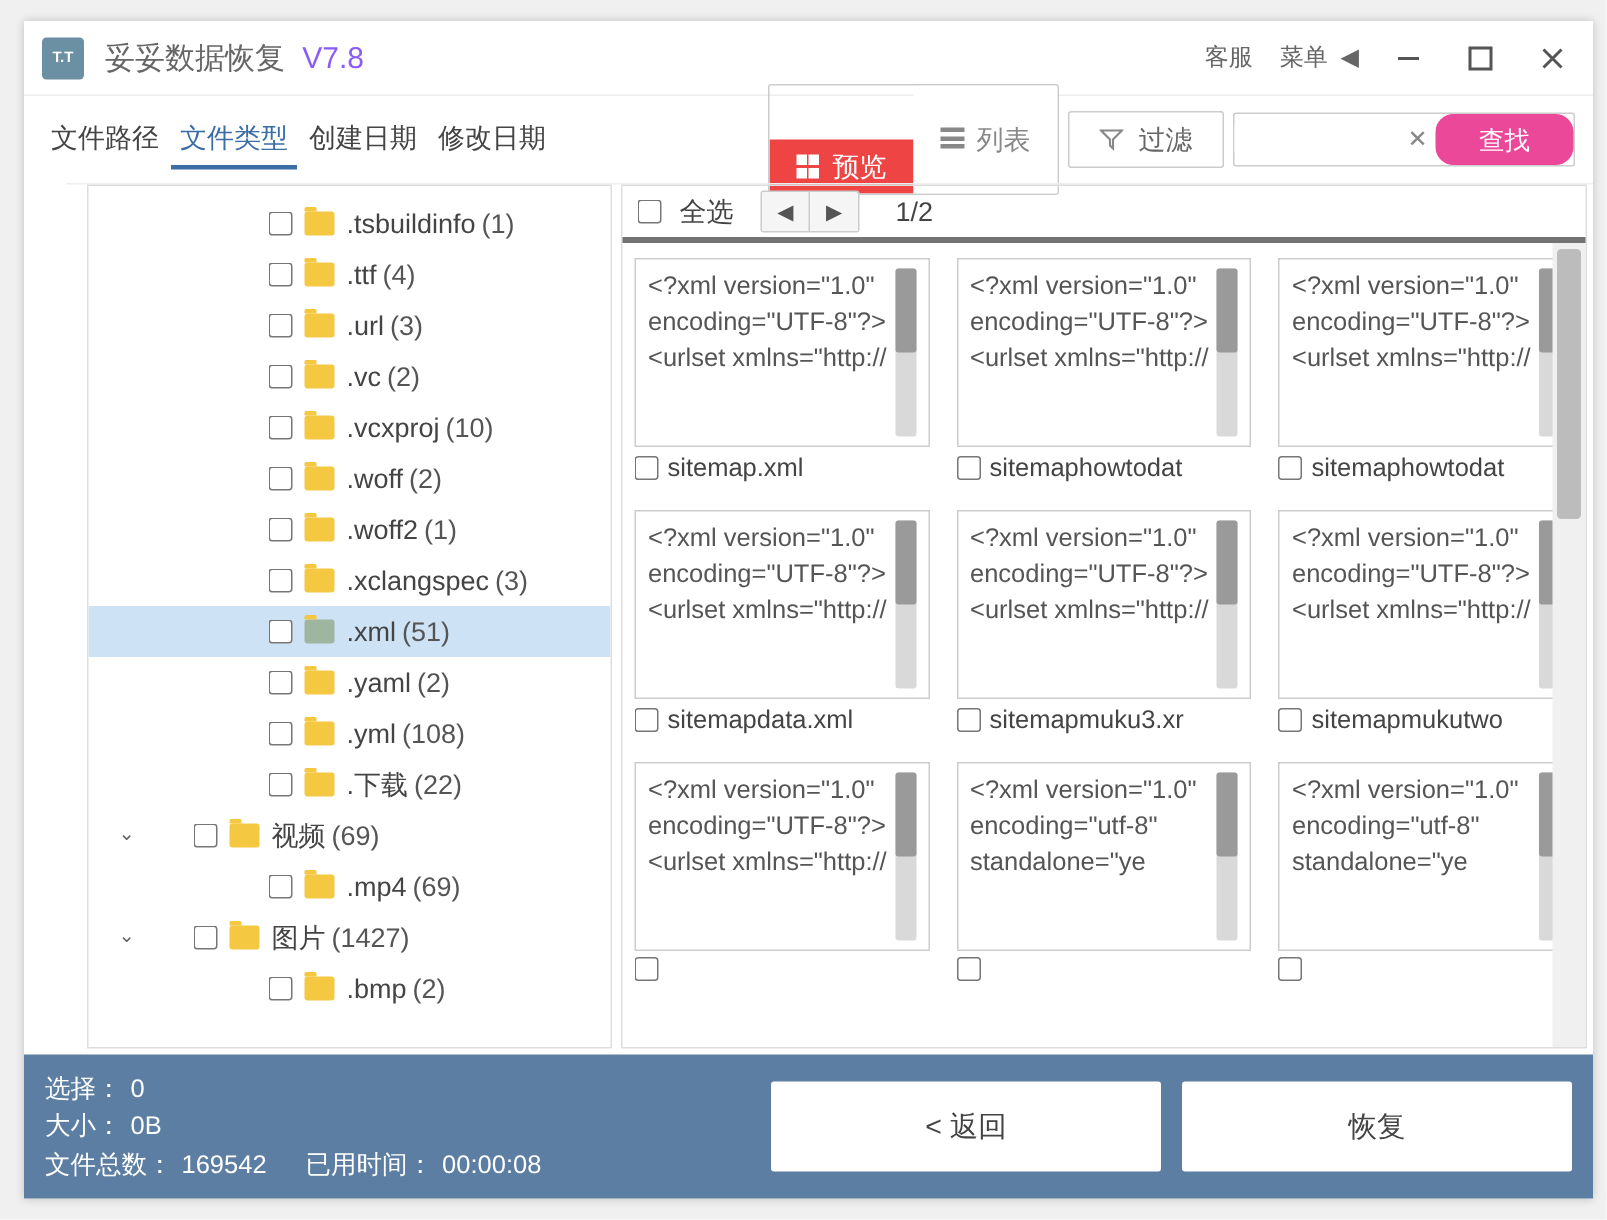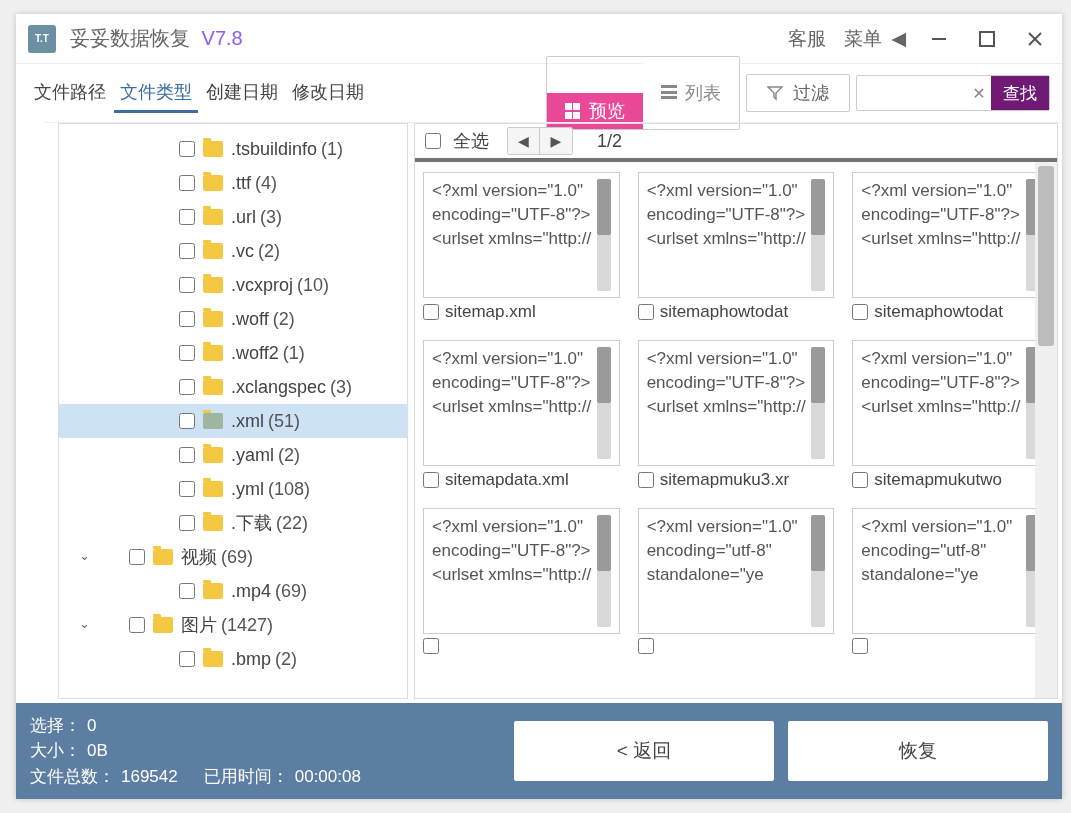--- a/index.html
+++ b/index.html
@@ -3,40 +3,40 @@
 <meta charset="utf-8">
 <style>
   * { box-sizing: border-box; margin: 0; padding: 0; font-family: "Microsoft YaHei", sans-serif; }
   body { background: #f0f0f0; width: 1071px; height: 813px; overflow: hidden; position: relative; }
   .window { position: absolute; top: 14px; left: 16px; width: 1046px; height: 785px; background: #fff; box-shadow: 0 0 6px rgba(0,0,0,0.2); display: flex; flex-direction: column; }
   .titlebar { height: 50px; display: flex; align-items: center; padding: 0 12px; border-bottom: 1px solid #eee; }
   .titlebar .logo { width: 28px; height: 28px; background: #6b8fa3; border-radius: 3px; display: flex; align-items: center; justify-content: center; color: #fff; font-size: 10px; font-weight: bold; margin-right: 14px; }
   .titlebar .title { font-size: 20px; color: #666; flex: 1; }
   .titlebar .version { color: #8b5cf6; margin-left: 6px; }
   .titlebar .right { display: flex; align-items: center; gap: 18px; }
-  .titlebar .right span.link { font-size: 19px; color: #666; cursor: pointer; }
+  .titlebar .right span.link { font-size: 16px; color: #666; cursor: pointer; }
   .titlebar .right svg { cursor: pointer; }
   .win-btn { width: 30px; height: 30px; display: flex; align-items: center; justify-content: center; cursor: pointer; }
 
   .toolbar { height: 58px; display: flex; align-items: center; padding: 0 12px; gap: 6px; }
   .tabs { display: flex; gap: 2px; }
   .tab { font-size: 18px; color: #444; padding: 6px 6px; cursor: pointer; border-bottom: 2px solid transparent; }
   .tab.active { color: #3a6ea5; border-bottom: 3px solid #3a6ea5; font-weight: 500; }
   .spacer { flex: 1; }
   .seg { display: flex; border: 1px solid #ccc; border-radius: 2px; overflow: hidden; }
   .seg-btn { padding: 6px 18px; font-size: 18px; color: #888; background: #fff; cursor: pointer; display: flex; align-items: center; gap: 8px; }
-  .seg-btn.active { background: #ec4899; color: #fff; margin-top: 36px; }
+  .seg-btn.active { background: #ef4444; color: #fff; margin-top: 36px; }
   .seg-btn .ic { width: 16px; height: 16px; display: inline-flex; flex-wrap: wrap; gap: 1px; }
   .seg-btn .ic span { width: 7px; height: 7px; background: currentColor; }
   .seg-btn .ic.list span { width: 16px; height: 3px; }
   .filter-btn { border: 1px solid #ccc; border-radius: 2px; padding: 6px 20px; font-size: 18px; color: #666; display: flex; align-items: center; gap: 10px; cursor: pointer; }
   .search-box { border: 1px solid #ccc; border-radius: 2px; display: flex; align-items: center; height: 36px; }
   .search-box input { border: none; outline: none; width: 110px; padding: 0 8px; font-size: 16px; }
   .search-box .clear { width: 24px; text-align: center; color: #888; cursor: pointer; font-size: 16px; }
-  .search-box .go { background: #701a75; color: #fff; padding: 0 12px; height: 100%; display: flex; align-items: center; font-size: 17px; cursor: pointer; }
+  .search-box .go { background: #ec4899; color: #fff; padding: 0 29px; height: 100%; display: flex; align-items: center; font-size: 17px; cursor: pointer; border-radius: 12px; }
 
   .content { flex: 1; display: flex; border-top: 1px solid #eee; min-height: 0; margin-left: 28px; }
   .tree { width: 350px; border: 1px solid #ddd; margin: 0 4px 4px 14px; overflow-y: auto; padding: 8px 0; }
   .tree-row { display: flex; align-items: center; height: 34px; font-size: 18px; color: #444; padding-left: 120px; cursor: pointer; white-space: nowrap; }
   .tree-row.l0 { padding-left: 70px; }
   .tree-row.selected { background: #cde3f5; }
   .tree-row .chev { position: absolute; margin-left: -50px; font-size: 13px; color: #666; }
   .tree-row input[type=checkbox] { width: 16px; height: 16px; margin-right: 8px; }
   .folder-ic { width: 20px; height: 16px; background: #f5c842; border-radius: 2px; margin-right: 8px; position: relative; }
   .folder-ic::before { content: ""; position: absolute; top: -3px; left: 0; width: 8px; height: 3px; background: #f5c842; border-radius: 1px 1px 0 0; }

